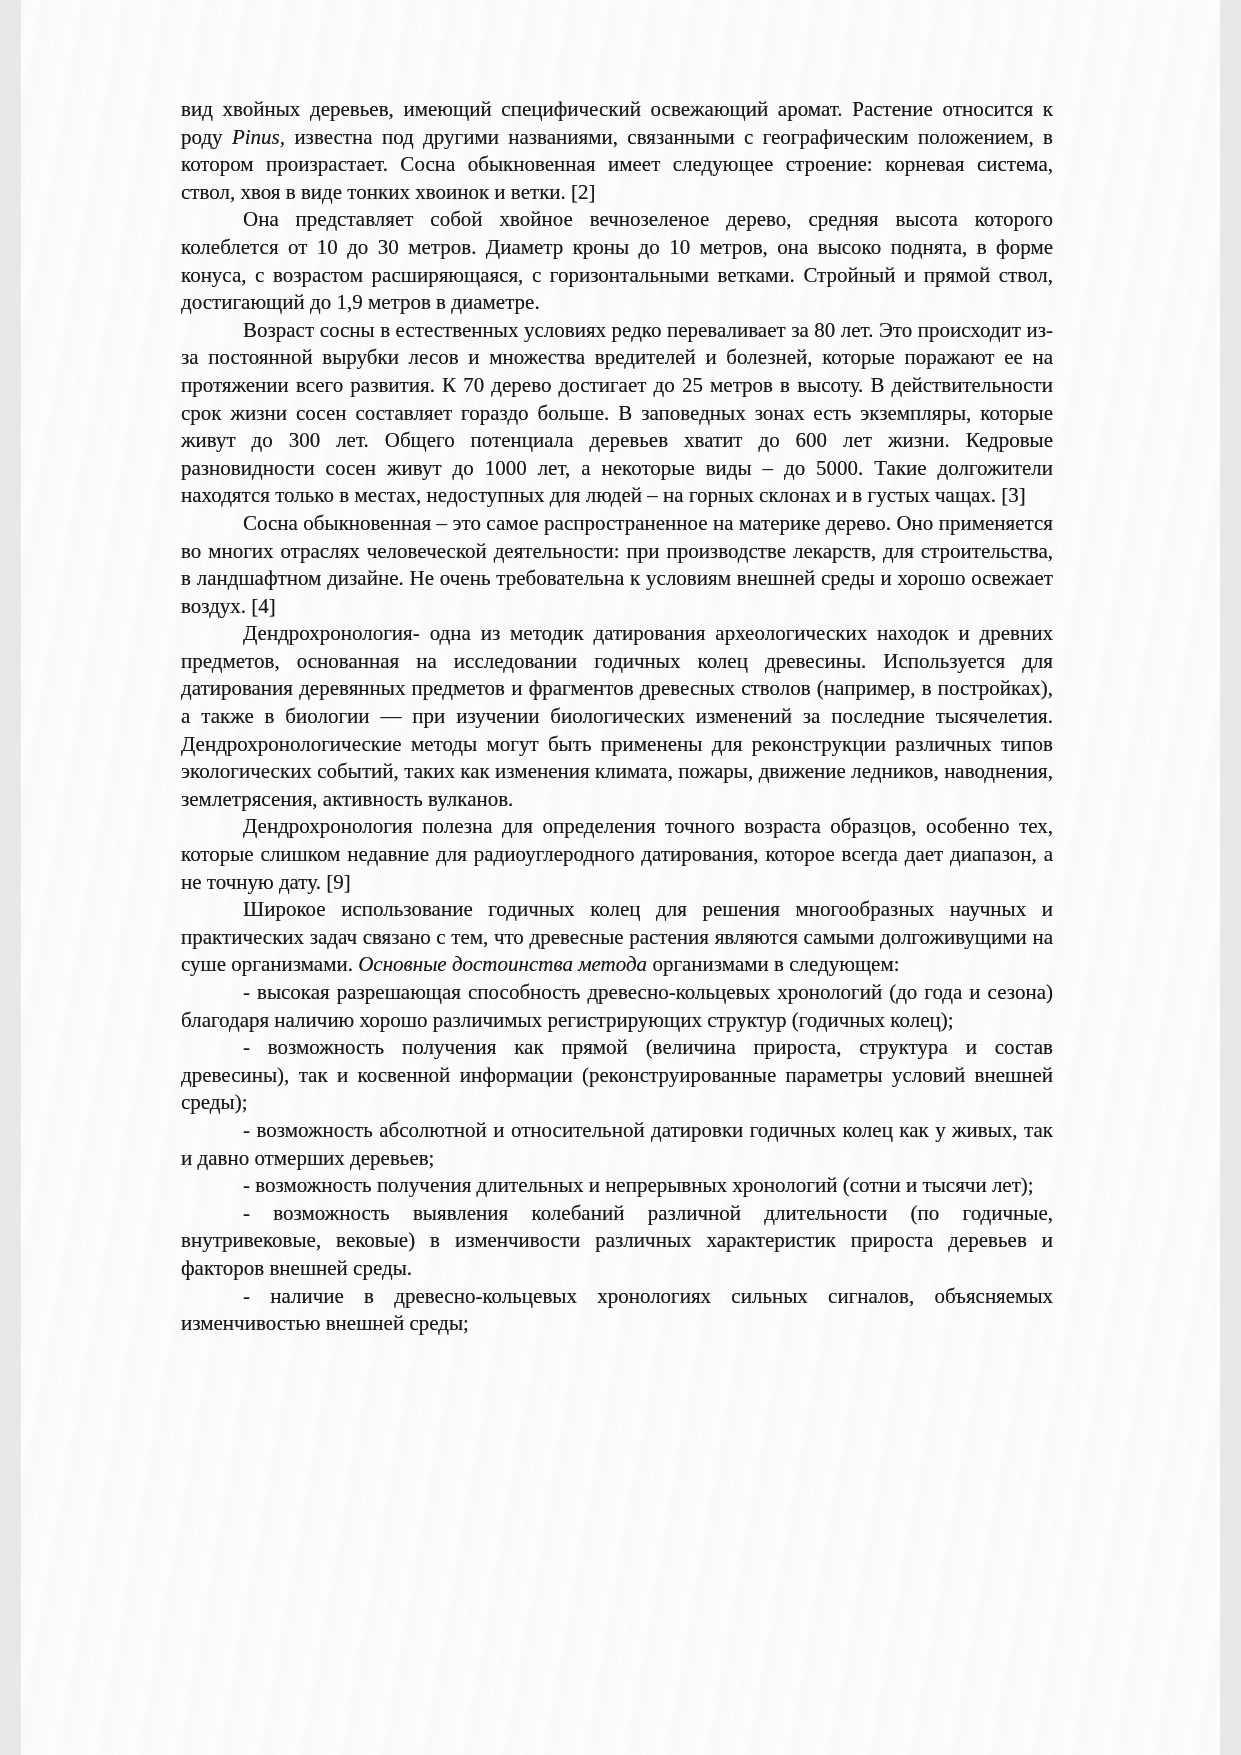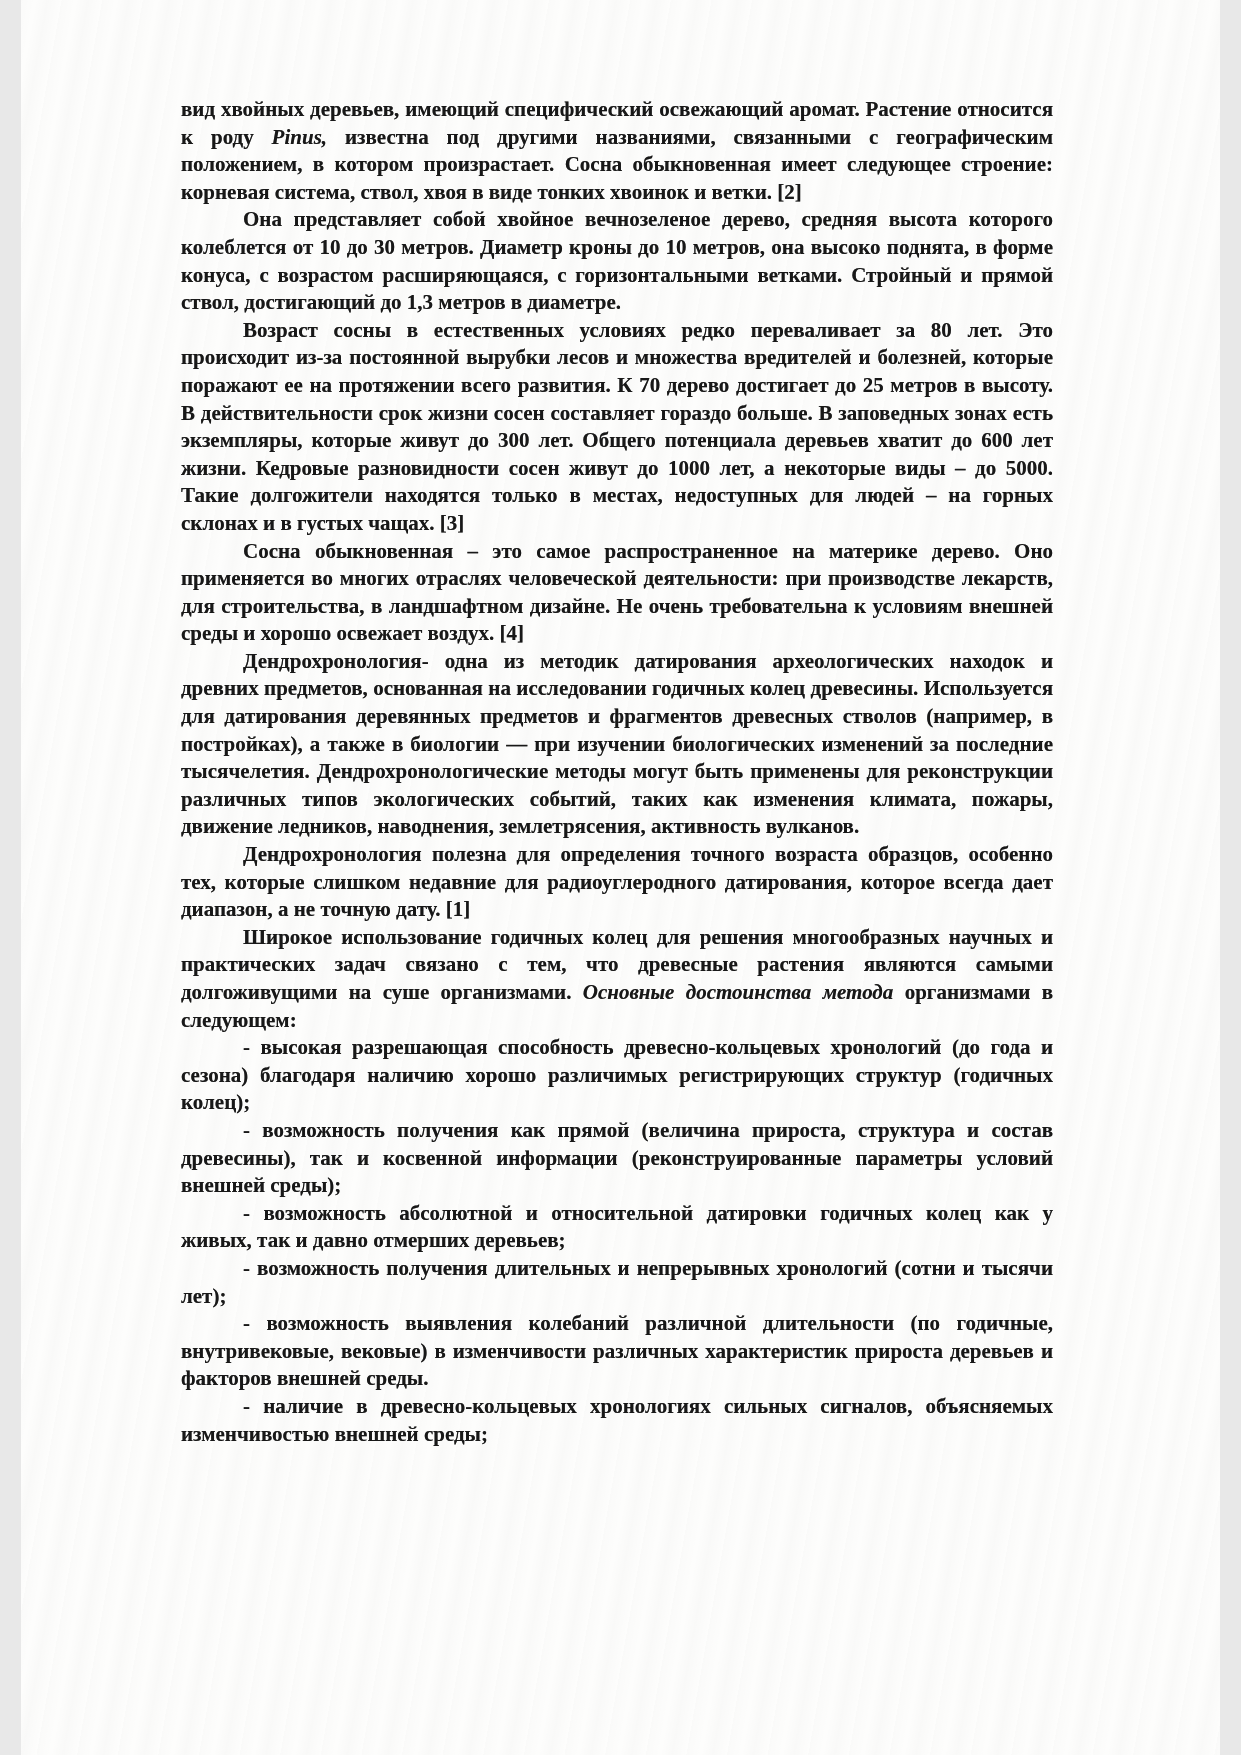--- a/index.html
+++ b/index.html
@@ -13,21 +13,20 @@
     height: 1755px;
     margin: 0 auto;
     background:
       repeating-linear-gradient(100deg,
         rgba(0,0,0,0.010) 0px, rgba(0,0,0,0.0) 14px,
         rgba(0,0,0,0.014) 26px, rgba(0,0,0,0.0) 40px),
       #fdfdfc;
     overflow: hidden;
     box-sizing: border-box;
     padding: 96px 119px 0 160px;
-    font-weight: bold;
   }
   .doc-body {
     width: 872px;
     color: #181818;
     font-family: "Liberation Serif", "DejaVu Serif", serif;
     font-size: 21px;
     line-height: 27.6px;
     text-align: justify;
     text-shadow: 0 0 0.5px rgba(20,20,20,0.55);
   }
@@ -41,25 +40,25 @@
   .italic {
     font-style: italic;
   }
 </style>
 </head>
 <body>
 
 <div class="page">
   <div class="doc-body">
       <p class="para"><span>вид хвойных деревьев, имеющий специфический освежающий аромат. Растение относится к роду </span><span class="italic">Pinus,</span><span> известна под другими названиями, связанными с географическим положением, в котором произрастает. Сосна обыкновенная имеет следующее строение: корневая система, ствол, хвоя в виде тонких хвоинок и ветки. [2]</span></p>
-      <p class="para indent"><span>Она представляет собой хвойное вечнозеленое дерево, средняя высота которого колеблется от 10 до 30 метров. Диаметр кроны до 10 метров, она высоко поднята, в форме конуса, с возрастом расширяющаяся, с горизонтальными ветками. Стройный и прямой ствол, достигающий до 1,3 метров в диаметре.</span></p>
+      <p class="para indent"><span>Она представляет собой хвойное вечнозеленое дерево, средняя высота которого колеблется от 10 до 30 метров. Диаметр кроны до 10 метров, она высоко поднята, в форме конуса, с возрастом расширяющаяся, с горизонтальными ветками. Стройный и прямой ствол, достигающий до 1,9 метров в диаметре.</span></p>
       <p class="para indent"><span>Возраст сосны в естественных условиях редко переваливает за 80 лет. Это происходит из-за постоянной вырубки лесов и множества вредителей и болезней, которые поражают ее на протяжении всего развития. К 70 дерево достигает до 25 метров в высоту. В действительности срок жизни сосен составляет гораздо больше. В заповедных зонах есть экземпляры, которые живут до 300 лет. Общего потенциала деревьев хватит до 600 лет жизни. Кедровые разновидности сосен живут до 1000 лет, а некоторые виды – до 5000. Такие долгожители находятся только в местах, недоступных для людей – на горных склонах и в густых чащах. [3]</span></p>
       <p class="para indent"><span>Сосна обыкновенная – это самое распространенное на материке дерево. Оно применяется во многих отраслях человеческой деятельности: при производстве лекарств, для строительства, в ландшафтном дизайне. Не очень требовательна к условиям внешней среды и хорошо освежает воздух. [4]</span></p>
       <p class="para indent"><span>Дендрохронология- одна из методик датирования археологических находок и древних предметов, основанная на исследовании годичных колец древесины. Используется для датирования деревянных предметов и фрагментов древесных стволов (например, в постройках), а также в биологии — при изучении биологических изменений за последние тысячелетия. Дендрохронологические методы могут быть применены для реконструкции различных типов экологических событий, таких как изменения климата, пожары, движение ледников, наводнения, землетрясения, активность вулканов.</span></p>
-      <p class="para indent"><span>Дендрохронология полезна для определения точного возраста образцов, особенно тех, которые слишком недавние для радиоуглеродного датирования, которое всегда дает диапазон, а не точную дату. [1]</span></p>
+      <p class="para indent"><span>Дендрохронология полезна для определения точного возраста образцов, особенно тех, которые слишком недавние для радиоуглеродного датирования, которое всегда дает диапазон, а не точную дату. [9]</span></p>
       <p class="para indent"><span>Широкое использование годичных колец для решения многообразных научных и практических задач связано с тем, что древесные растения являются самыми долгоживущими на суше организмами. </span><span class="italic">Основные достоинства метода</span><span> организмами в следующем:</span></p>
       <p class="para indent"><span>- высокая разрешающая способность древесно-кольцевых хронологий (до года и сезона) благодаря наличию хорошо различимых регистрирующих структур (годичных колец);</span></p>
       <p class="para indent"><span>- возможность получения как прямой (величина прироста, структура и состав древесины), так и косвенной информации (реконструированные параметры условий внешней среды);</span></p>
       <p class="para indent"><span>- возможность абсолютной и относительной датировки годичных колец как у живых, так и давно отмерших деревьев;</span></p>
       <p class="para indent"><span>- возможность получения длительных и непрерывных хронологий (сотни и тысячи лет);</span></p>
       <p class="para indent"><span>- возможность выявления колебаний различной длительности (по годичные, внутривековые, вековые) в изменчивости различных характеристик прироста деревьев и факторов внешней среды.</span></p>
       <p class="para indent"><span>- наличие в древесно-кольцевых хронологиях сильных сигналов, объясняемых изменчивостью внешней среды;</span></p>
     </div>
 </div>
 

